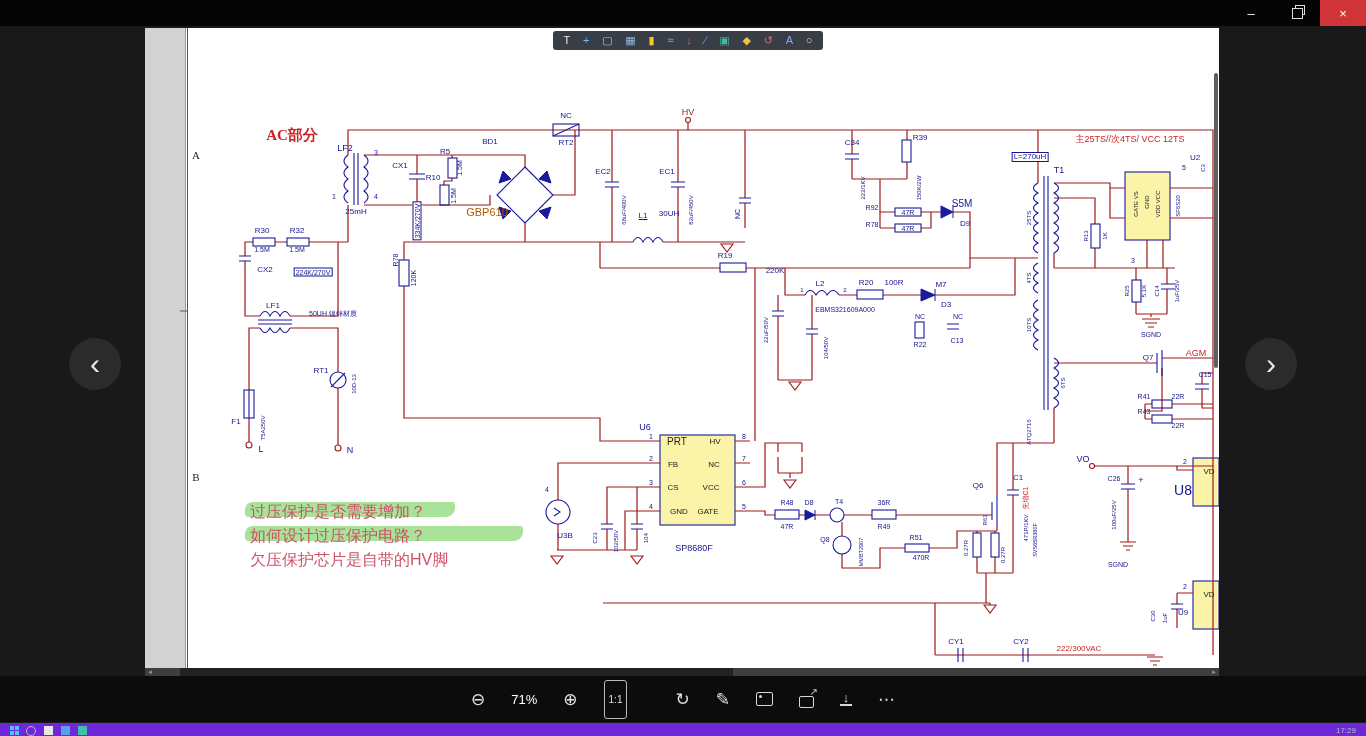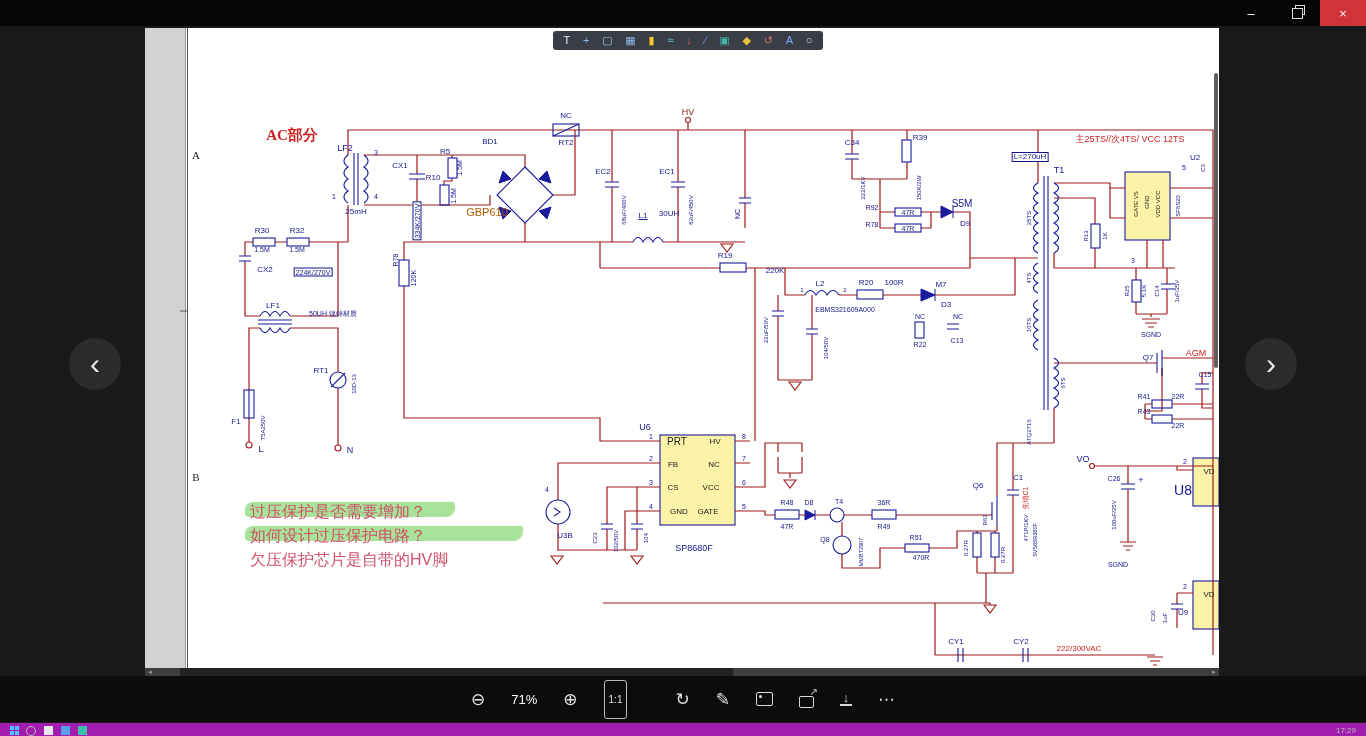--- a/index.html
+++ b/index.html
@@ -33,21 +33,21 @@
   .cbtn{background:none;border:none;color:#e2e2e2;font-size:17px;padding:0;font-family:inherit;display:flex;align-items:center;cursor:default}
   .zoomlvl{color:#fff;font-size:13px}
   .one2one{border:1px solid #bbb;border-radius:3px;font-size:10px;padding:13px 4px;color:#e2e2e2}
   .grp-gap{margin-left:22px}
   .ic-box{position:relative;width:15px;height:12px;border:1.5px solid #d8d8d8;border-radius:2px;display:inline-block}
   .ic-box .dot{position:absolute;left:2px;top:2px;width:3px;height:3px;border-radius:50%;background:#d8d8d8}
   .ic-share{position:relative;width:13px;height:10px;border:1.5px solid #d8d8d8;border-radius:2px;display:inline-block;margin-top:6px}
   .ic-share::after{content:"↗";position:absolute;right:-5px;top:-11px;font-size:10px;color:#d8d8d8}
   .ic-down{display:inline-flex;flex-direction:column;align-items:center;color:#d8d8d8;font-size:13px;line-height:11px}
   .ic-down .bar{width:12px;height:2px;background:#d8d8d8;margin-top:1px}
-  .taskbar{position:absolute;left:0;top:722px;width:100%;height:14px;background:#a21caf;border-top:1px solid #1c1c1c;overflow:hidden;z-index:60}
+  .taskbar{position:absolute;left:0;top:722px;width:100%;height:14px;background:#6d28d9;border-top:1px solid #1c1c1c;overflow:hidden;z-index:60}
   .tb-ics{position:absolute;left:10px;top:3px;display:flex;gap:8px;align-items:flex-start}
   .winlogo{position:relative;width:4px;height:4px;background:#4cc2ff;box-shadow:5px 0 #4cc2ff,0 5px #4cc2ff,5px 5px #4cc2ff;margin-right:4px}
   .circ{width:8px;height:8px;border:1px solid #bbb;border-radius:50%}
   .sq{width:9px;height:9px}
   .sq1{background:#e8e8e8}.sq2{background:#58a0e8}.sq3{background:#3fc0ae}
   .clock{position:absolute;right:10px;top:3px;font-size:8px;color:#bbb}
 </style>
 </head>
 <body>
 

